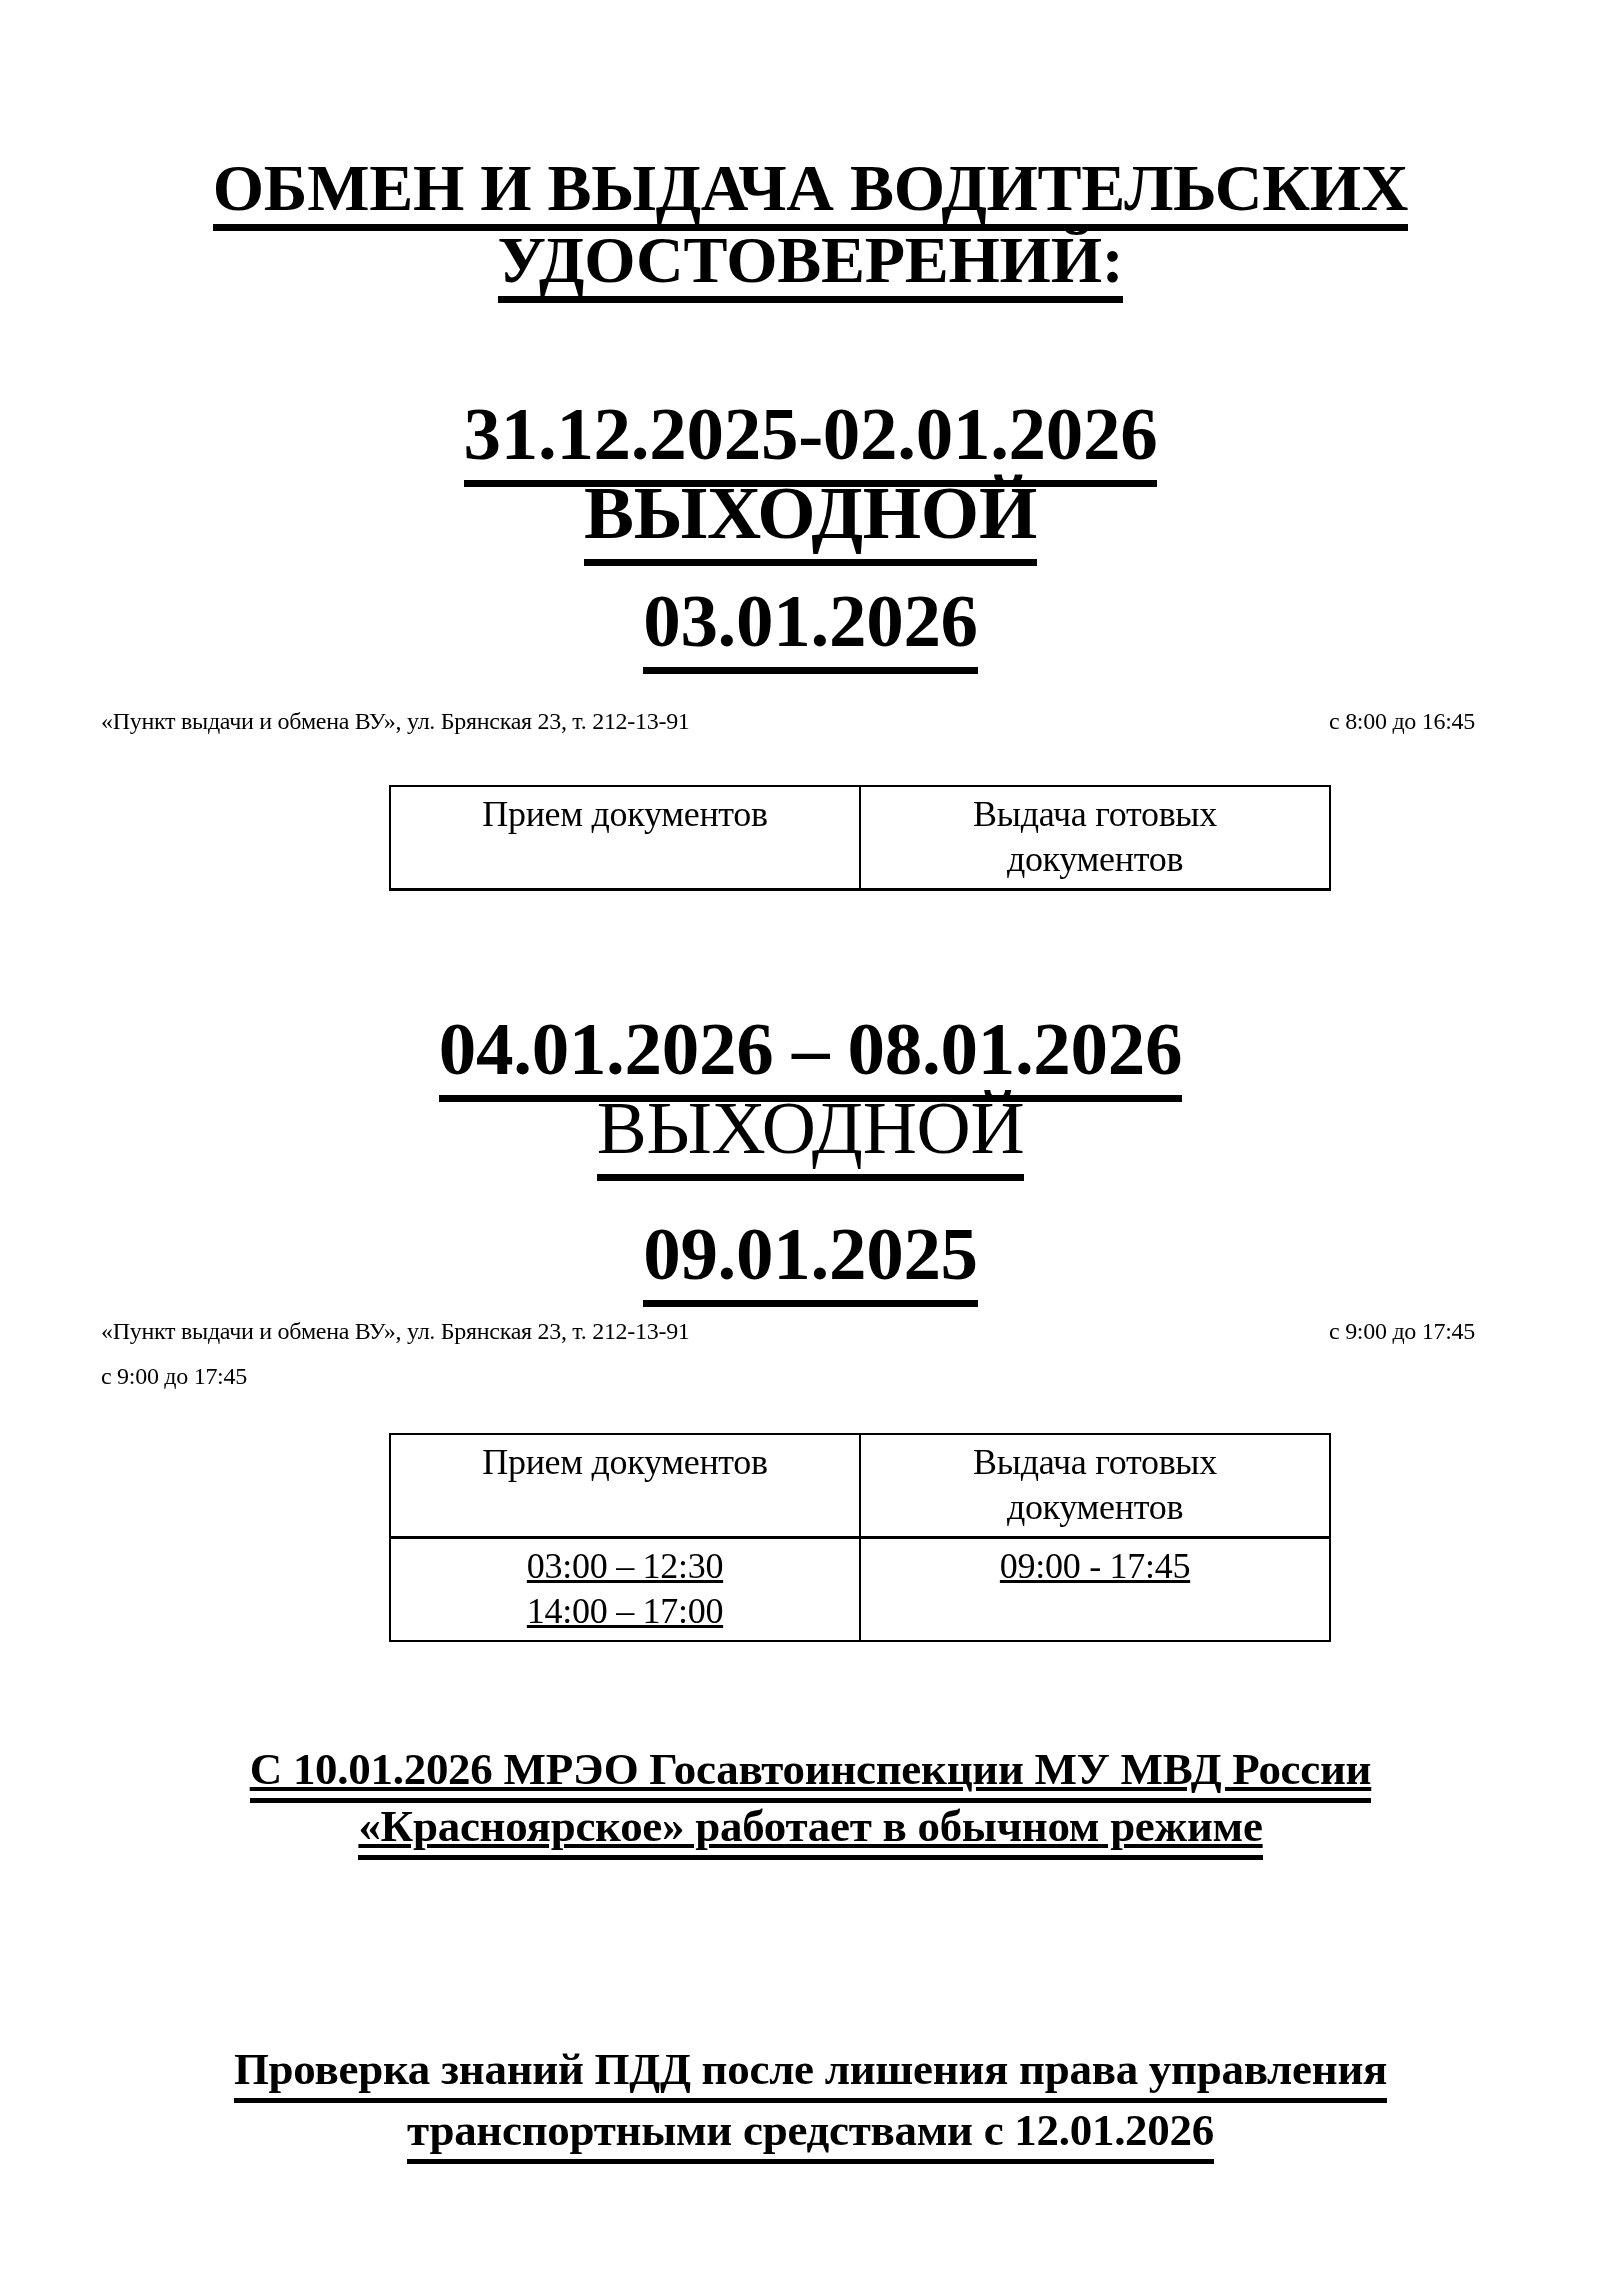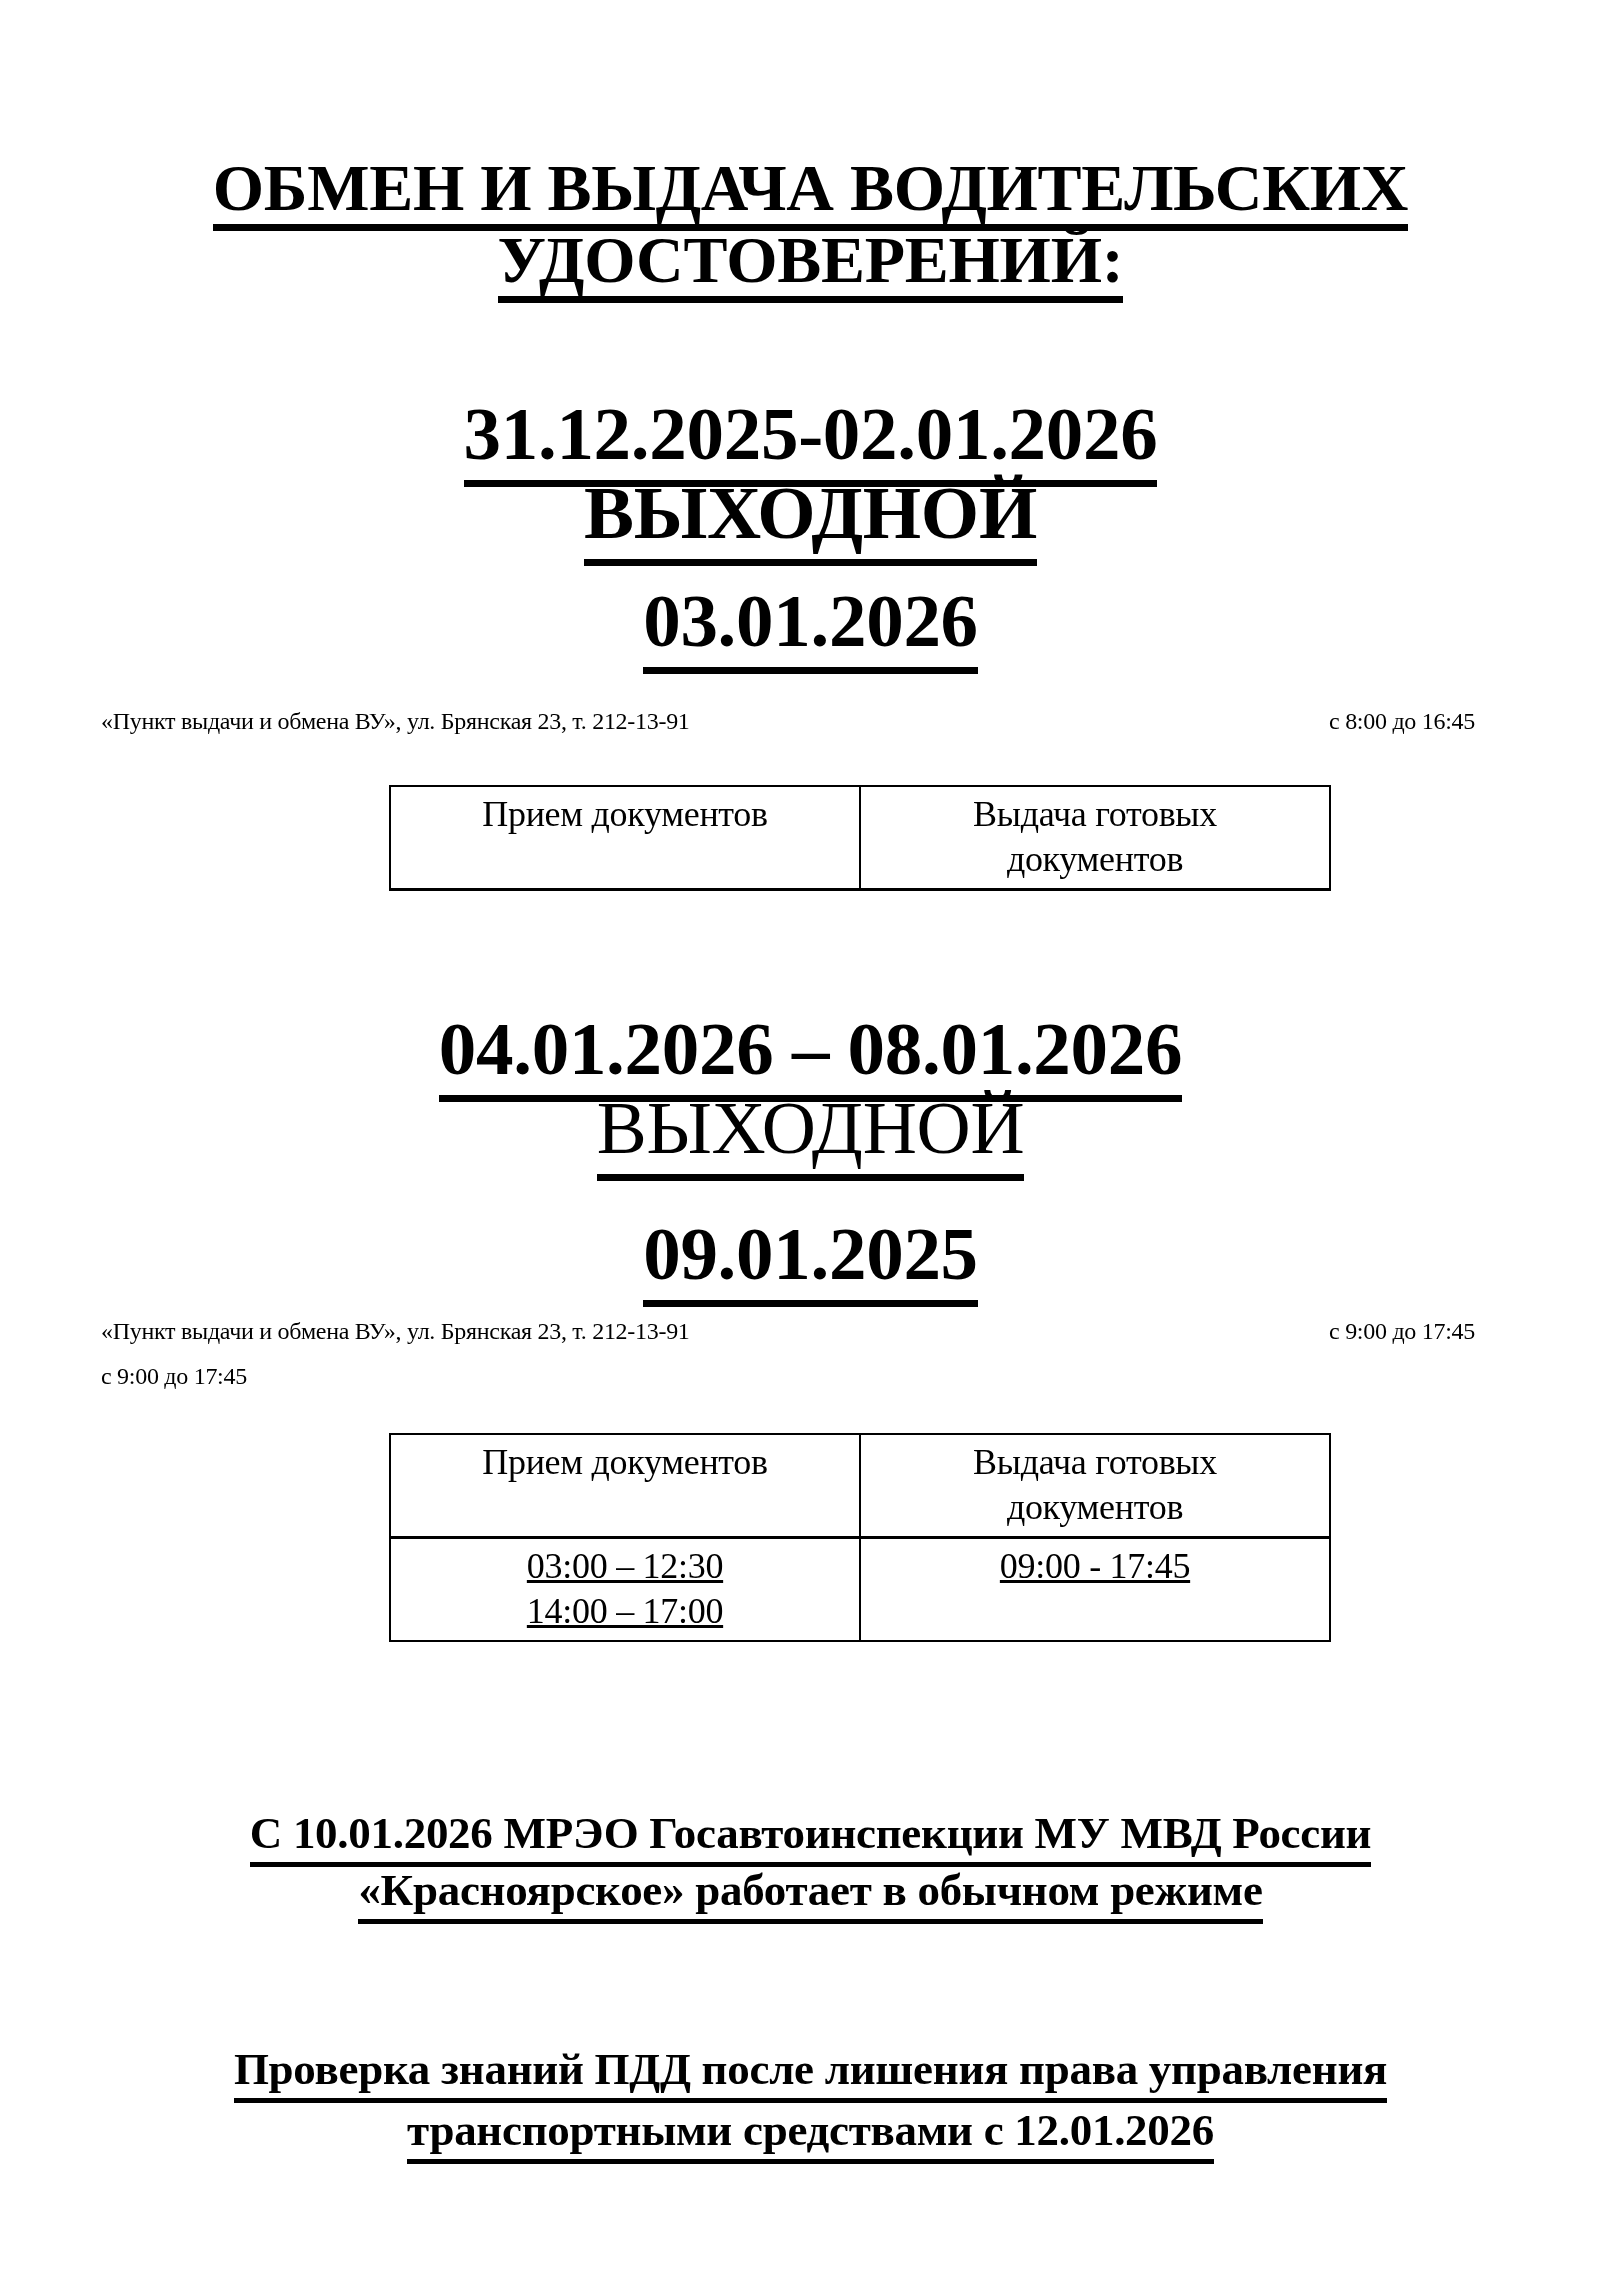--- a/index.html
+++ b/index.html
@@ -127,21 +127,21 @@
         </td>
         <td>
           <div class="tcell-lines">
             <div>09:00 - 17:45</div>
           </div>
         </td>
       </tr>
     </tbody>
   </table>
 
-  <div class="abs center b" style="top: 1805px;">
+  <div class="abs center b" style="top: 1741px; text-decoration: underline;">
     <div class="notice-line"><span class="u">С 10.01.2026 МРЭО Госавтоинспекции МУ МВД России</span></div>
     <div class="notice-line"><span class="u">«Красноярское» работает в обычном режиме</span></div>
   </div>
 
   <div class="abs center b notice2" style="top: 2039px;">
     <div class="notice-line"><span class="u">Проверка знаний ПДД после лишения права управления</span></div>
     <div class="notice-line"><span class="u">транспортными средствами с 12.01.2026</span></div>
   </div>
 
 </div>

